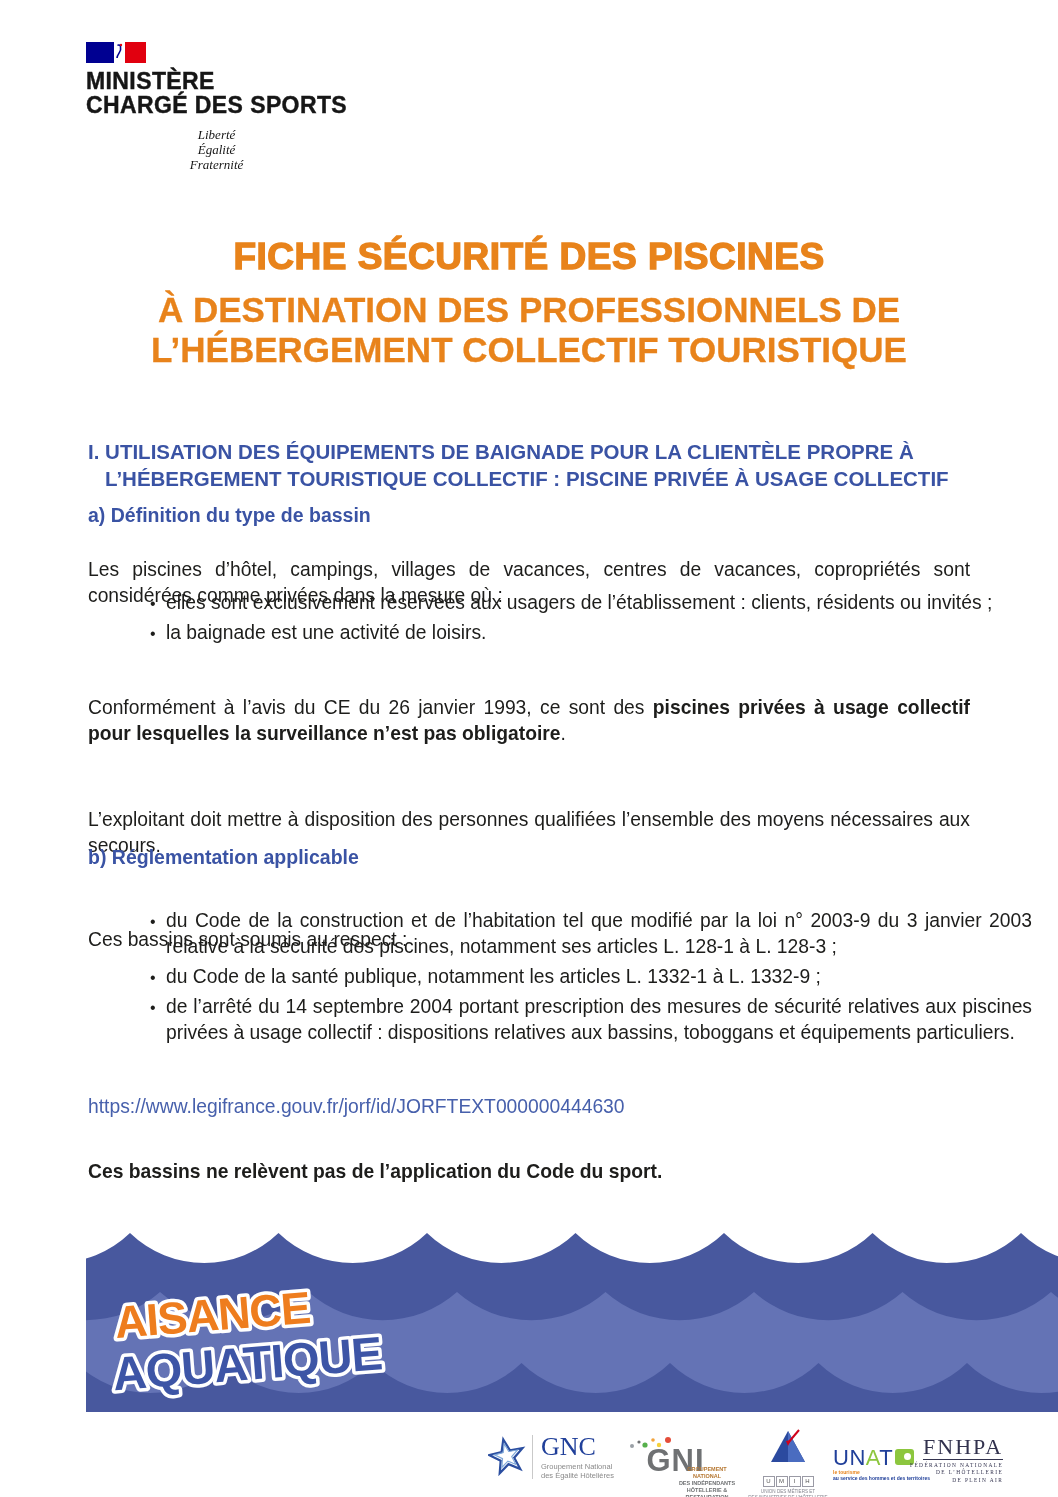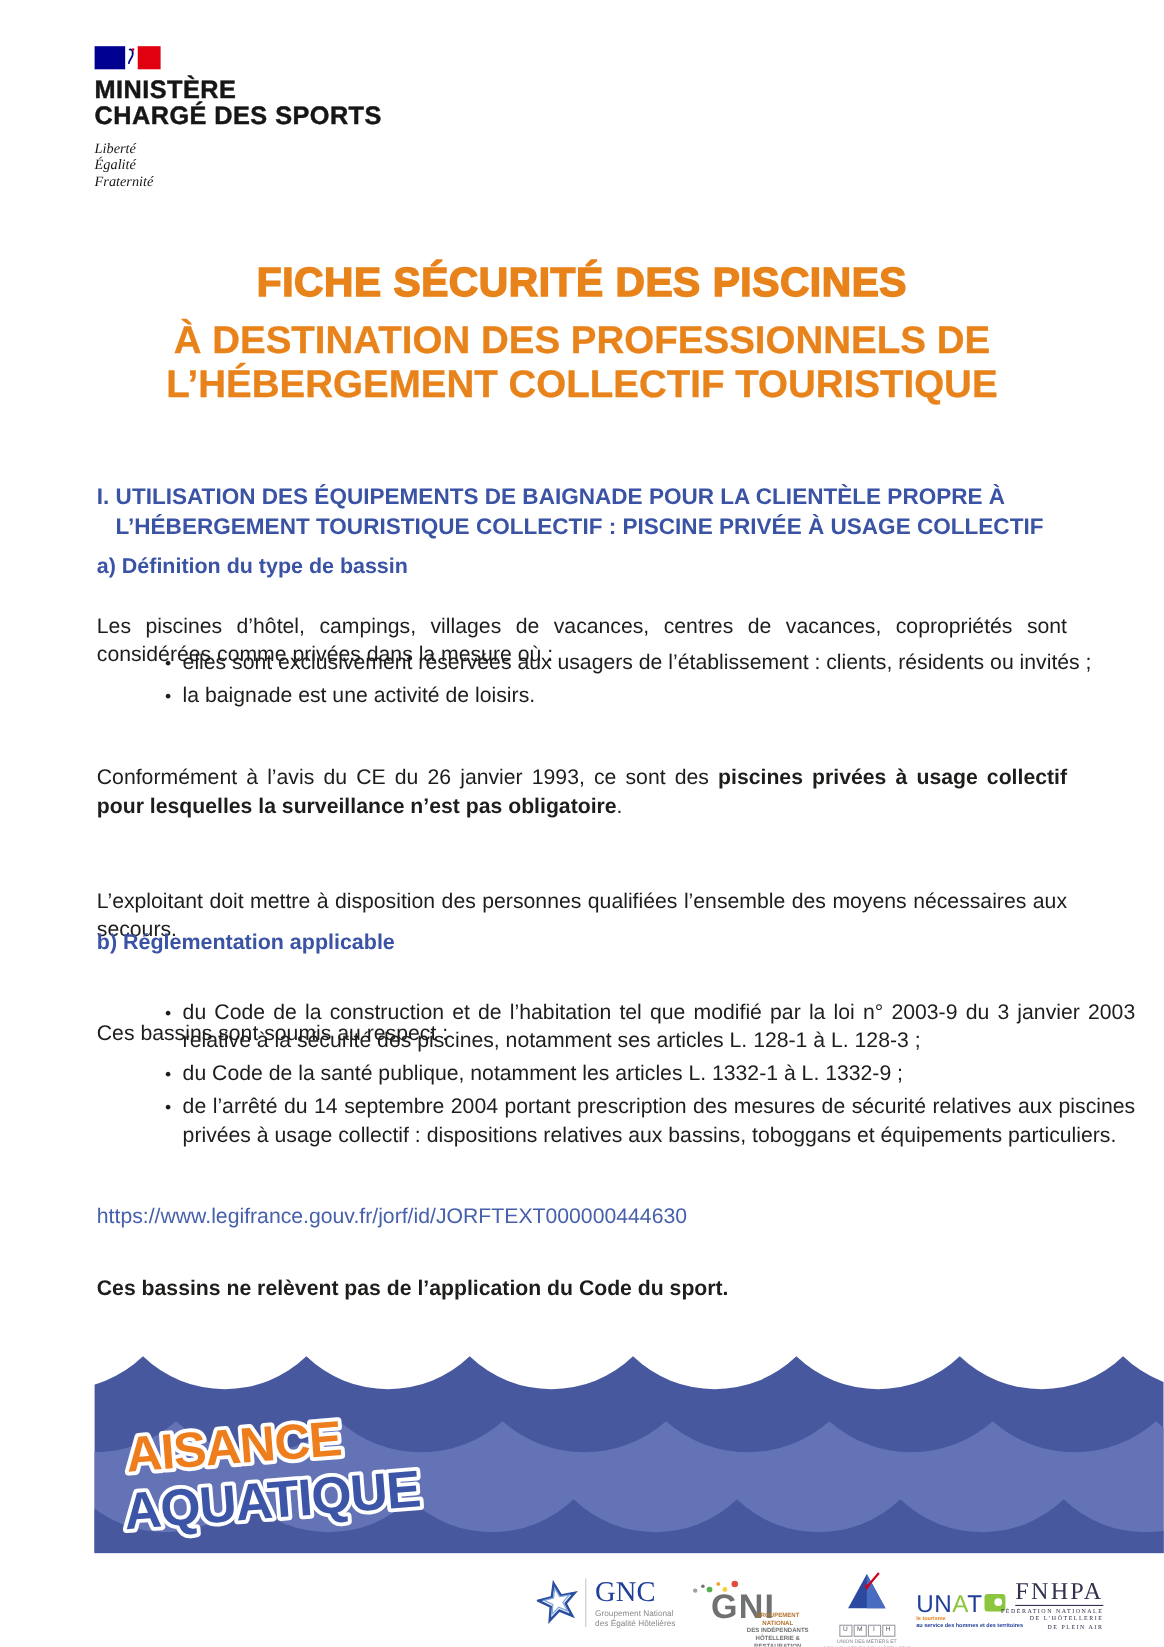--- a/index.html
+++ b/index.html
@@ -9,21 +9,21 @@
 
   
   .gov{left:86px;top:42px;}
   .flag{display:flex;height:21px;width:60px;}
   .flag .b{width:28px;background:#000091;}
   .flag .w{width:11px;background:#ffffff;position:relative;}
   .flag .r{width:21px;background:#e1000f;}
   .ministry{margin-top:6px;font-weight:bold;font-size:23px;line-height:24px;
             letter-spacing:.4px;color:#161616;-webkit-text-stroke:.4px #161616;}
   .motto{margin-top:10px;font-family:"Liberation Serif",serif;font-style:italic;
-         font-size:13px;line-height:15px;color:#161616;}
+         font-size:13px;line-height:15px;color:#161616;text-align:center;}
 
   
   .title-wrap{left:0;right:0;top:236px;text-align:center;color:#e8831b;white-space:nowrap;}
   .title-l1{font-size:37px;font-weight:bold;-webkit-text-stroke:1.4px #e8831b;
             letter-spacing:.5px;margin-bottom:12px;}
   .title-l2{font-size:35px;font-weight:bold;line-height:40px;-webkit-text-stroke:.3px #e8831b;}
 
   
   .h-section{left:88px;width:920px;top:438px;color:#3a53a4;font-weight:bold;
              font-size:20.5px;line-height:27px;white-space:nowrap;}

